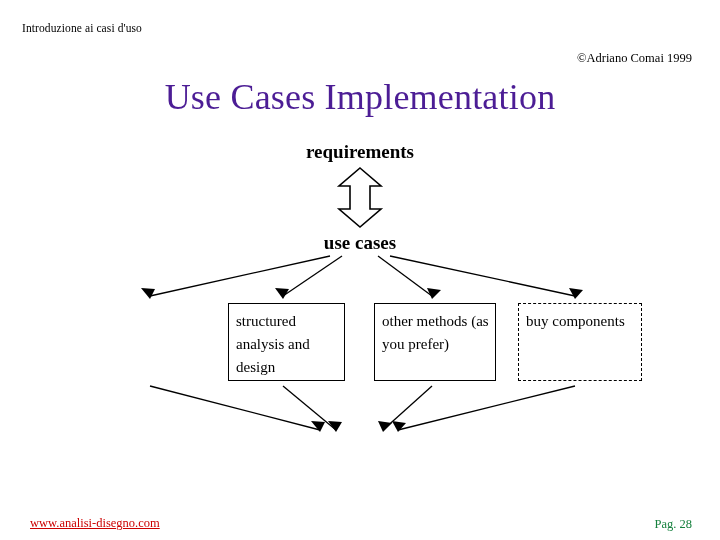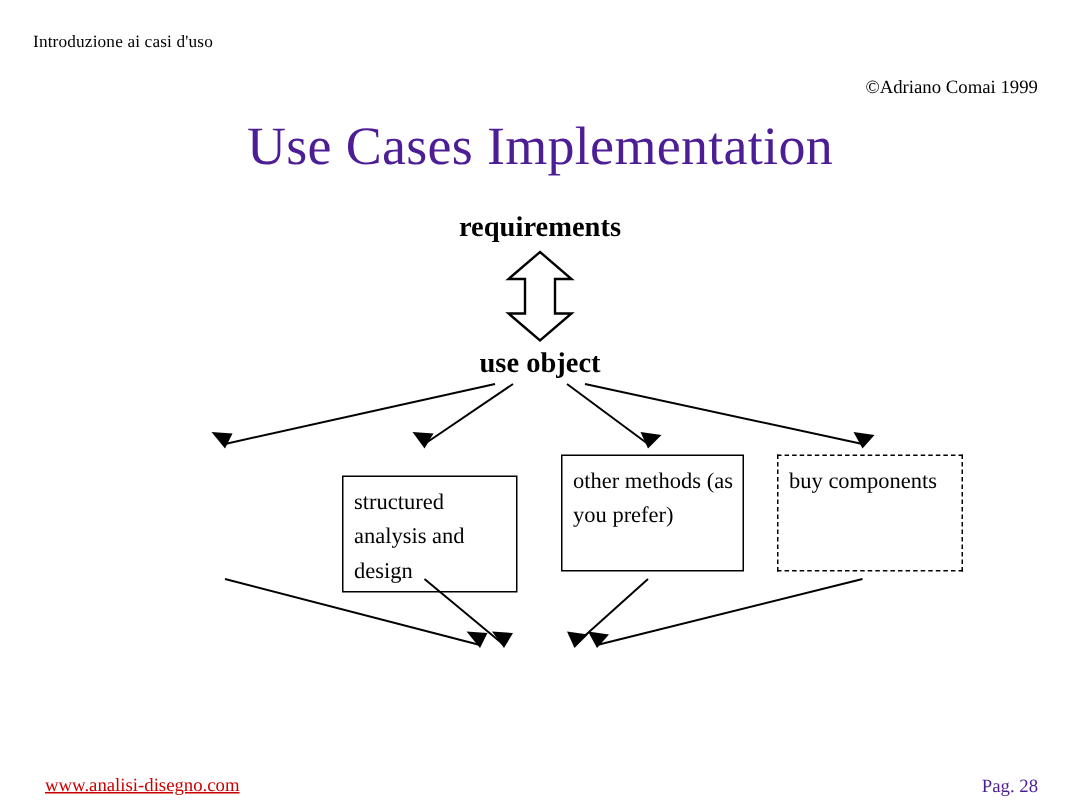--- a/index.html
+++ b/index.html
@@ -81,60 +81,60 @@
     font-size: 15px;
     line-height: 1.52;
     color: #000;
     padding: 6px 0 0 7px;
     background: transparent;
   }
   .box.dashed {
     border: 1px dashed #000;
   }
   .box-1 { left: 79px;  top: 303px; width: 137px; height: 78px; }
-  .box-2 { left: 228px; top: 317px; width: 117px; height: 78px; }
+  .box-2 { left: 228px; top: 303px; width: 117px; height: 78px; }
   .box-3 { left: 374px; top: 303px; width: 122px; height: 78px; }
   .box-4 { left: 518px; top: 303px; width: 124px; height: 78px; }
   .footer-link {
     position: absolute;
     left: 30px;
     top: 516px;
     font-size: 12.5px;
     font-family: "Liberation Serif", serif;
     color: #cc0000;
     text-decoration: underline;
   }
   .footer-page {
     position: absolute;
     right: 28px;
     top: 517px;
     font-size: 12.5px;
     font-family: "Liberation Serif", serif;
-    color: #4c1d95;
+    color: #15803d;
   }
   svg.arrows {
     position: absolute;
     left: 0; top: 0;
     width: 720px;
     height: 540px;
     pointer-events: none;
   }
 </style>
 </head>
 <body>
 
 <div class="slide">
 
   <div class="hdr-left">Introduzione ai casi d'uso</div>
   <div class="hdr-right">©Adriano Comai 1999</div>
 
   <div class="title">Use Cases Implementation</div>
 
   <div class="lbl lbl-requirements">requirements</div>
-  <div class="lbl lbl-usecases">use object</div>
+  <div class="lbl lbl-usecases">use cases</div>
 
   <svg class="arrows" viewBox="0 0 720 540">
 
     <polygon points="360,168 381,186 370,186 370,209 381,209 360,227 339,209 350,209 350,186 339,186" fill="#ffffff" stroke="#000000" stroke-width="1.6"></polygon>
 
     <g stroke="#000000" stroke-width="1.3" fill="none">
       <line x1="330" y1="256" x2="150" y2="296"></line>
       <line x1="342" y1="256" x2="283" y2="296"></line>
       <line x1="378" y1="256" x2="432" y2="296"></line>
       <line x1="390" y1="256" x2="575" y2="296"></line>

